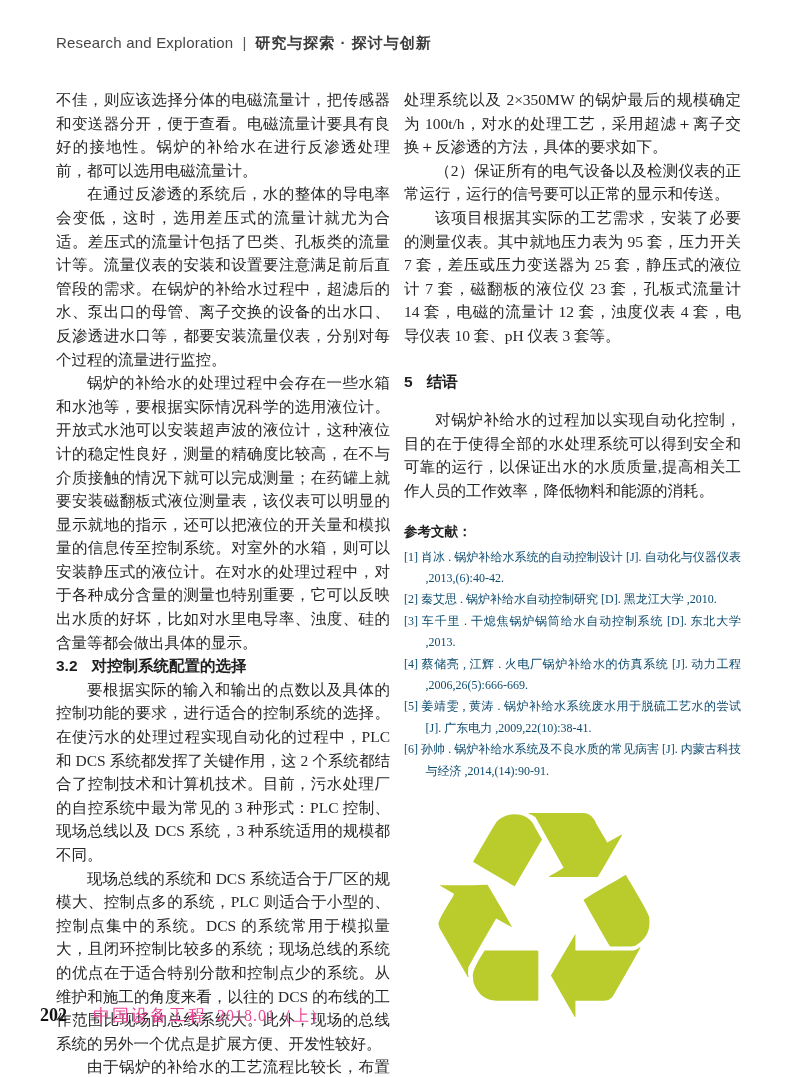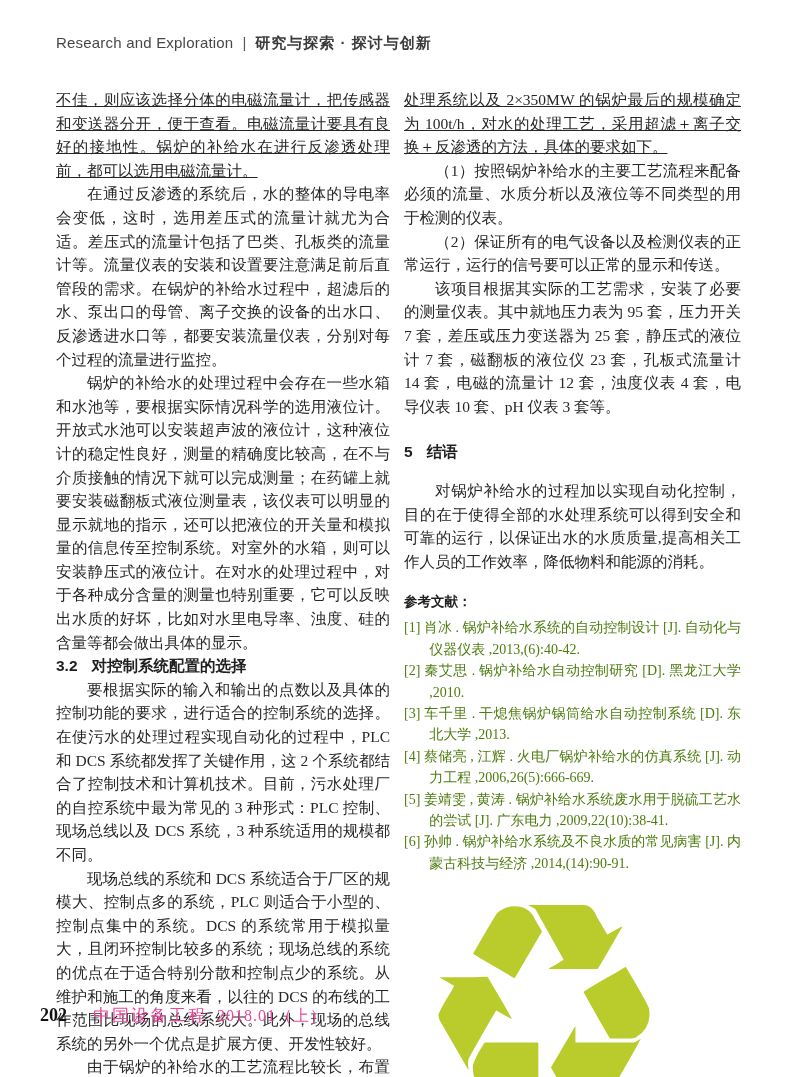--- a/index.html
+++ b/index.html
@@ -14,36 +14,36 @@
   }
   .header .en{color:#474747;letter-spacing:0.2px;}
   .header .sep{margin:0 9px;color:#5a5a5a;font-weight:300;}
   .header .zh{font-weight:bold;color:#3a3a3a;letter-spacing:1px;}
 
   .col{position:absolute;top:88px;font-size:15.5px;line-height:23.6px;text-align:justify;}
   .col-left{left:56px;width:334px;}
   .col-right{left:404px;width:337px;}
 
   p.body{margin:0;text-indent:2em;}
-  p.body.no-indent{text-indent:0;text-decoration:underline;}
+  p.body.no-indent{text-indent:0;}
 
   .sec{
     font-family:"Liberation Sans","DejaVu Sans",sans-serif;
     font-weight:bold;font-size:15.5px;line-height:23.6px;margin:0;color:#1f1f1f;text-align:left;
   }
   .sec .num{margin-right:14px;}
   .sec.spaced{margin-top:22px;margin-bottom:15px;}
 
   .refs-heading{
     font-family:"Liberation Sans","DejaVu Sans",sans-serif;
     font-weight:bold;font-size:13.5px;line-height:21px;margin-top:18px;margin-bottom:5px;color:#1f1f1f;text-align:left;
   }
   .ref{
-    font-size:14px;line-height:21.4px;margin:0;
-    padding-left:1.8em;text-indent:-1.8em;text-align:justify;color:#4d7c0f;
+    font-size:12px;line-height:21.4px;margin:0;
+    padding-left:1.8em;text-indent:-1.8em;text-align:justify;color:#0c4a6e;
   }
 
   .recycle{
     width:280px;margin-top:4px;text-align:center;
     font-family:"DejaVu Sans",sans-serif;
     font-size:290px;line-height:0.9;
     user-select:none;
   }
 
   .footer{position:absolute;left:40px;top:1004px;display:flex;align-items:baseline;}
@@ -66,21 +66,20 @@
     <p class="body">锅炉的补给水的处理过程中会存在一些水箱和水池等，要根据实际情况科学的选用液位计。开放式水池可以安装超声波的液位计，这种液位计的稳定性良好，测量的精确度比较高，在不与介质接触的情况下就可以完成测量；在药罐上就要安装磁翻板式液位测量表，该仪表可以明显的显示就地的指示，还可以把液位的开关量和模拟量的信息传至控制系统。对室外的水箱，则可以安装静压式的液位计。在对水的处理过程中，对于各种成分含量的测量也特别重要，它可以反映出水质的好坏，比如对水里电导率、浊度、硅的含量等都会做出具体的显示。</p>
     <h3 class="sec"><span class="num">3.2</span><span>对控制系统配置的选择</span></h3>
     <p class="body">要根据实际的输入和输出的点数以及具体的控制功能的要求，进行适合的控制系统的选择。在使污水的处理过程实现自动化的过程中，PLC 和 DCS 系统都发挥了关键作用，这 2 个系统都结合了控制技术和计算机技术。目前，污水处理厂的自控系统中最为常见的 3 种形式：PLC 控制、现场总线以及 DCS 系统，3 种系统适用的规模都不同。</p>
     <p class="body">现场总线的系统和 DCS 系统适合于厂区的规模大、控制点多的系统，PLC 则适合于小型的、控制点集中的系统。DCS 的系统常用于模拟量大，且闭环控制比较多的系统；现场总线的系统的优点在于适合特别分散和控制点少的系统。从维护和施工的角度来看，以往的 DCS 的布线的工作范围比现场的总线系统大。此外，现场的总线系统的另外一个优点是扩展方便、开发性较好。</p>
     <p class="body">由于锅炉的补给水的工艺流程比较长，布置又相对集中，因此常常采用集散式的控制，大多采取 DCS 式的控制系统，如果有距离比较远，又比较集中的控制设备，则可以考虑远程的 IO 站。这种系统是在综合大楼设置一个中央控制室，再根据控制的规模和本厂的工作人员的具体设置，配套 2 ～ 4 个操作员的控制站加以执行控制命令。</p>
 
   </div>
 
   <div class="col col-right">
     <p class="body no-indent">处理系统以及 2×350MW 的锅炉最后的规模确定为 100t/h，对水的处理工艺，采用超滤＋离子交换＋反渗透的方法，具体的要求如下。</p>
-    <p class="body">（1）按照锅炉补给水的主要工艺流程来配备必须的流量、水质分析以及液位等不同类型的用于检测的仪表。</p>
     <p class="body">（2）保证所有的电气设备以及检测仪表的正常运行，运行的信号要可以正常的显示和传送。</p>
     <p class="body">该项目根据其实际的工艺需求，安装了必要的测量仪表。其中就地压力表为 95 套，压力开关 7 套，差压或压力变送器为 25 套，静压式的液位计 7 套，磁翻板的液位仪 23 套，孔板式流量计 14 套，电磁的流量计 12 套，浊度仪表 4 套，电导仪表 10 套、pH 仪表 3 套等。</p>
     <h3 class="sec spaced"><span class="num">5</span><span>结语</span></h3>
     <p class="body">对锅炉补给水的过程加以实现自动化控制，目的在于使得全部的水处理系统可以得到安全和可靠的运行，以保证出水的水质质量,提高相关工作人员的工作效率，降低物料和能源的消耗。</p>
     <div class="refs-heading">参考文献：</div>
     <p class="ref">[1] 肖冰 . 锅炉补给水系统的自动控制设计 [J]. 自动化与仪器仪表 ,2013,(6):40-42.</p>
     <p class="ref">[2] 秦艾思 . 锅炉补给水自动控制研究 [D]. 黑龙江大学 ,2010.</p>
     <p class="ref">[3] 车千里 . 干熄焦锅炉锅筒给水自动控制系统 [D]. 东北大学 ,2013.</p>
     <p class="ref">[4] 蔡储亮 , 江辉 . 火电厂锅炉补给水的仿真系统 [J]. 动力工程 ,2006,26(5):666-669.</p>
     <p class="ref">[5] 姜靖雯 , 黄涛 . 锅炉补给水系统废水用于脱硫工艺水的尝试 [J]. 广东电力 ,2009,22(10):38-41.</p>

